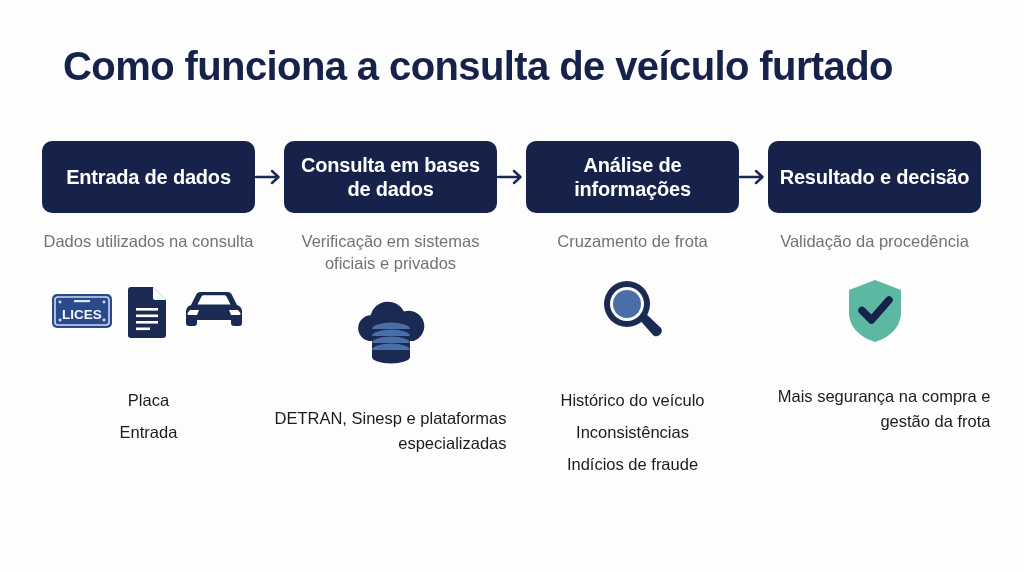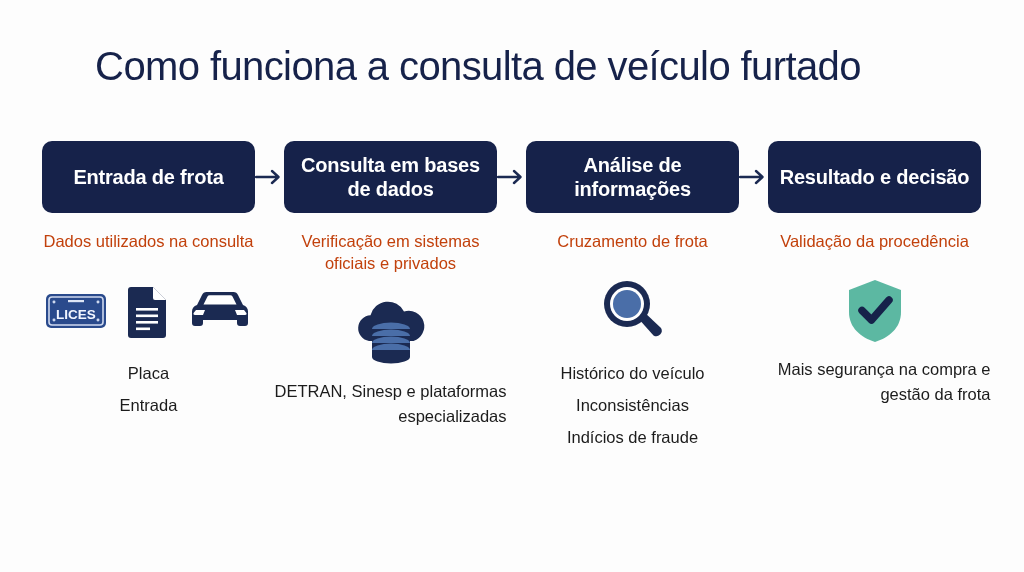--- a/index.html
+++ b/index.html
@@ -18,21 +18,21 @@
   }
 
   
   #page-title {
     position: absolute;
     top: 44px;
     left: 0;
     width: 956px;
     text-align: center;
     font-size: 40px;
-    font-weight: normal;
+    font-weight: bold;
     letter-spacing: -0.6px;
     color: #16224a;
     line-height: 1.1;
   }
 
   
   #flow {
     position: absolute;
     top: 141px;
     left: 42px;
@@ -74,38 +74,38 @@
     line-height: 1.22;
     letter-spacing: -0.2px;
     padding: 0 8px;
   }
 
   
   .caption {
     margin-top: 18px;
     text-align: center;
     font-size: 16.5px;
-    color: #c2410c;
+    color: #737373;
     line-height: 1.32;
     width: 230px;
   }
 
   
   .icon-zone {
     margin-top: 22px;
     height: 72px;
     display: flex;
     align-items: center;
     justify-content: center;
-    gap: 18px;
+    gap: 12px;
   }
 
   
   .bullets {
-    margin-top: 10px;
+    margin-top: 37px;
     text-align: center;
     font-size: 16.5px;
     color: #1c1c1c;
     line-height: 1.95;
     width: 232px;
   }
   .bullets.tight { line-height: 1.55; text-align: right; }
 
   
   .icon { display: block; }
@@ -114,21 +114,21 @@
   .arrow-svg { display: block; }
 </style>
 </head>
 <body>
 
 <div id="page-title">Como funciona a consulta de veículo furtado</div>
 
 <div id="flow">
 
   <div class="col">
-    <div class="step-box">Entrada de frota</div>
+    <div class="step-box">Entrada de dados</div>
     <div class="caption">Dados utilizados na consulta</div>
 
     <div class="icon-zone">
 
       <span>
         <svg class="icon" width="62" height="40" viewBox="0 0 62 40">
           <rect x="1" y="3" width="60" height="34" rx="5" fill="#2a4a8c"></rect>
           <rect x="4" y="6" width="54" height="28" rx="3" fill="none" stroke="#cfd9ef" stroke-width="1.6"></rect>
           <rect x="7.5" y="9.5" width="3" height="3" rx="1.4" fill="#cfd9ef"></rect>
           <rect x="51.5" y="9.5" width="3" height="3" rx="1.4" fill="#cfd9ef"></rect>

